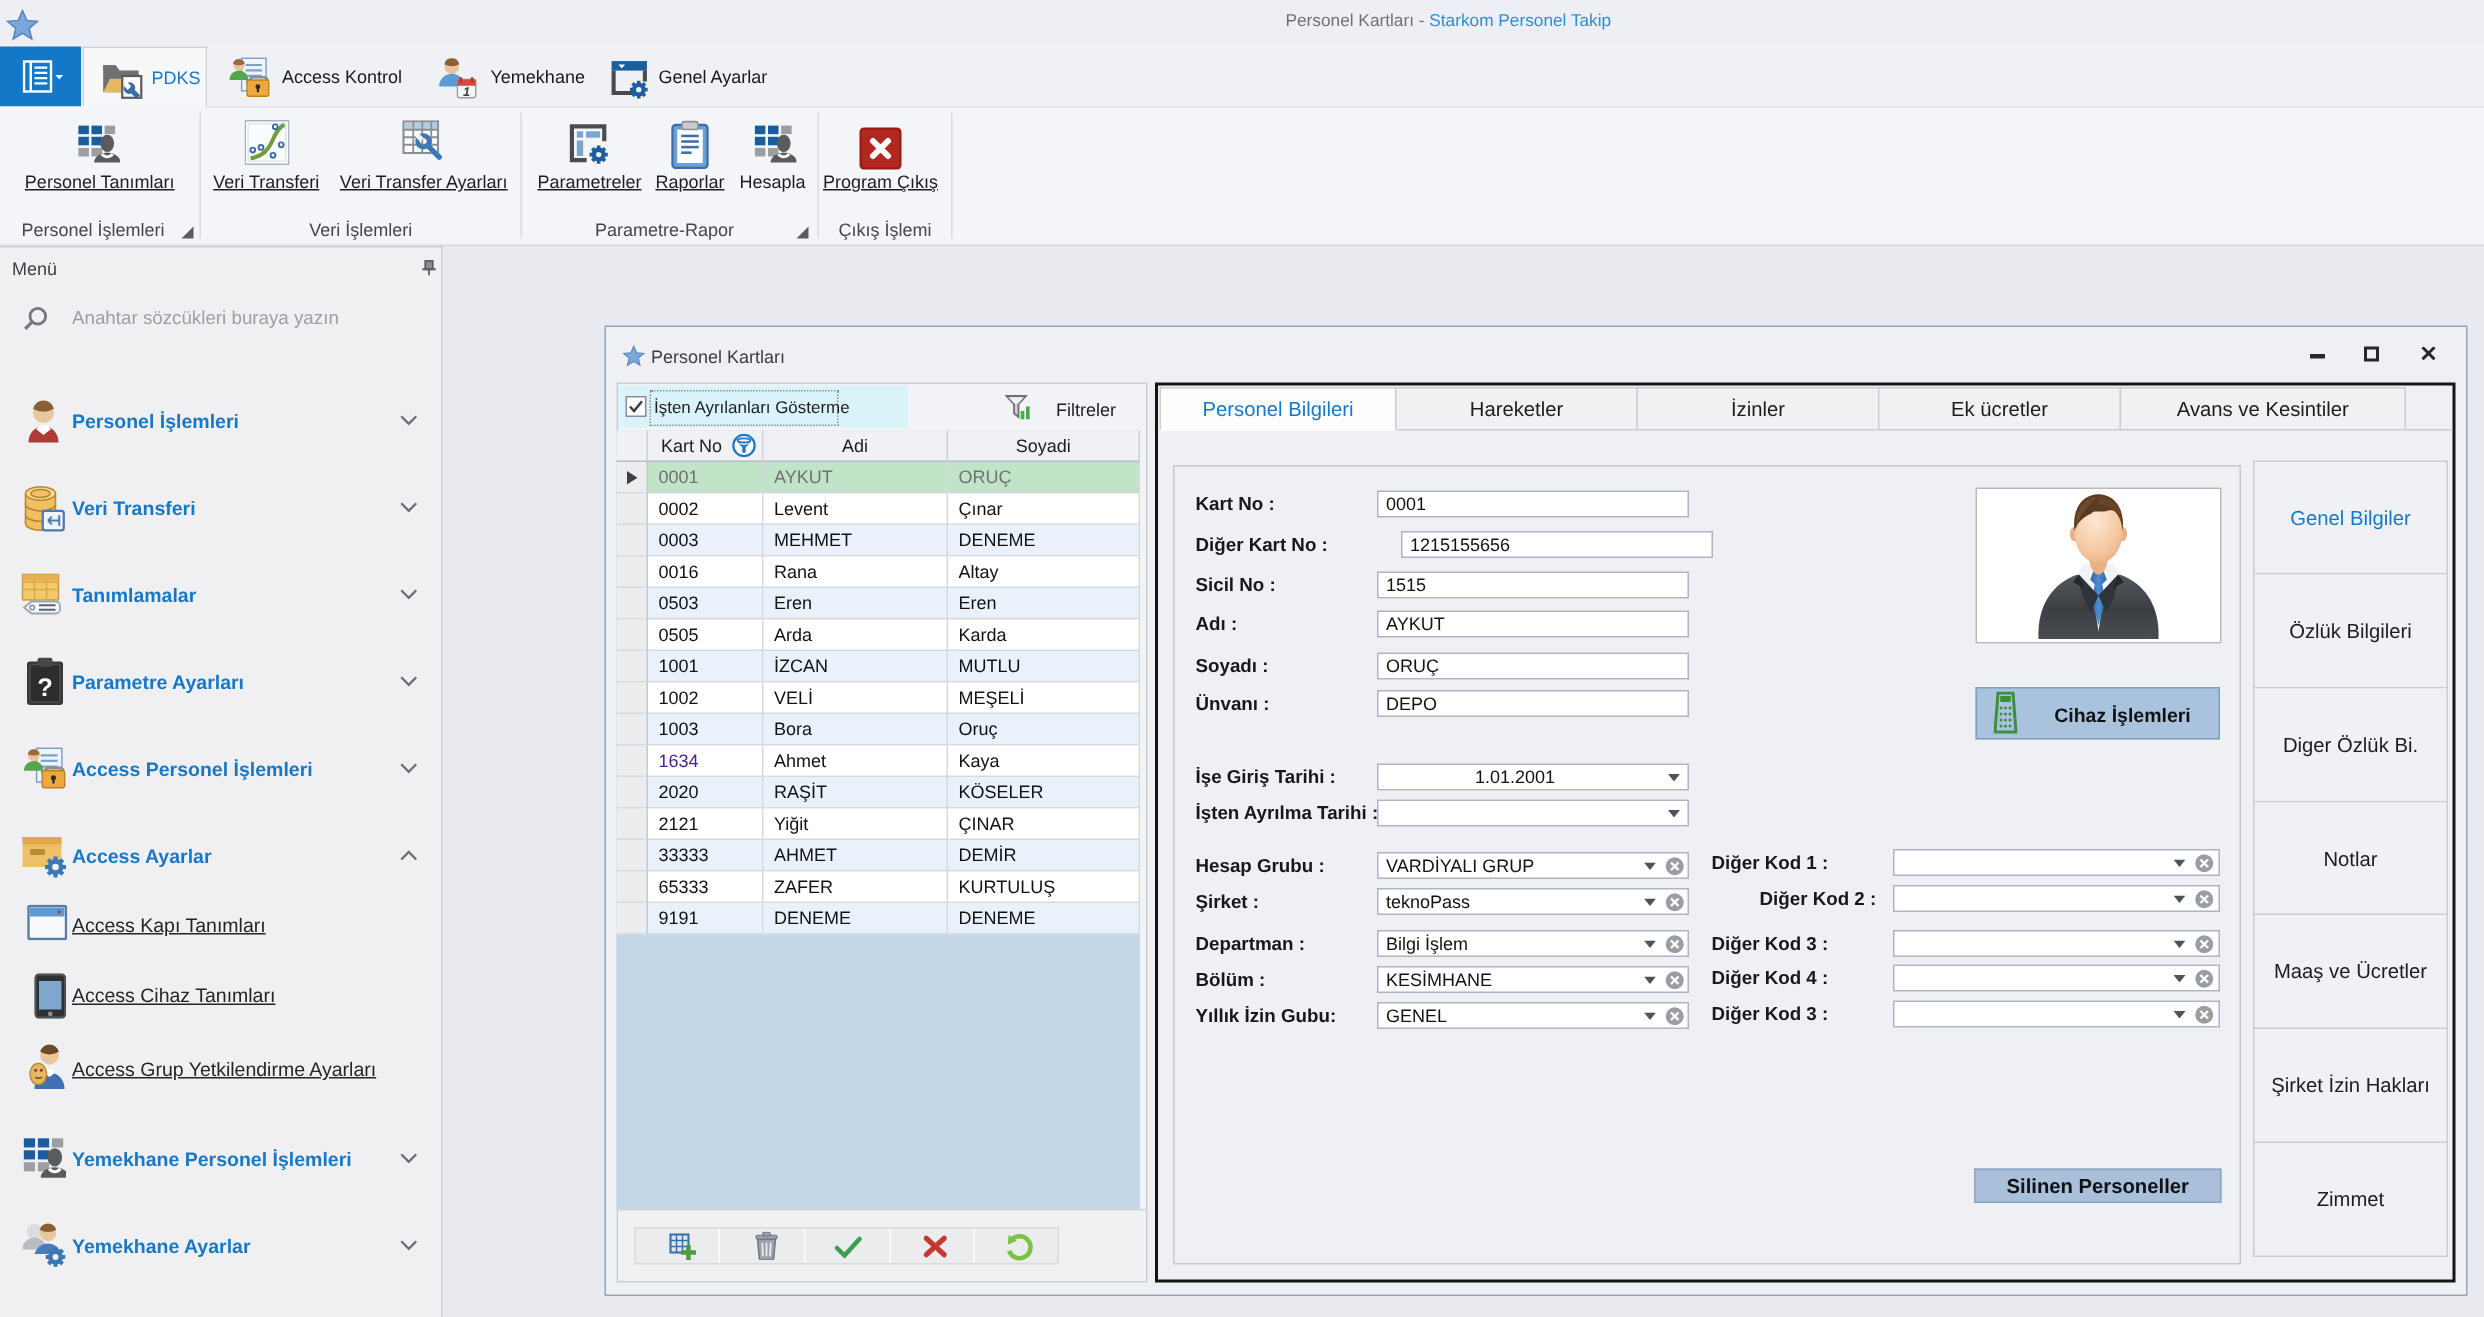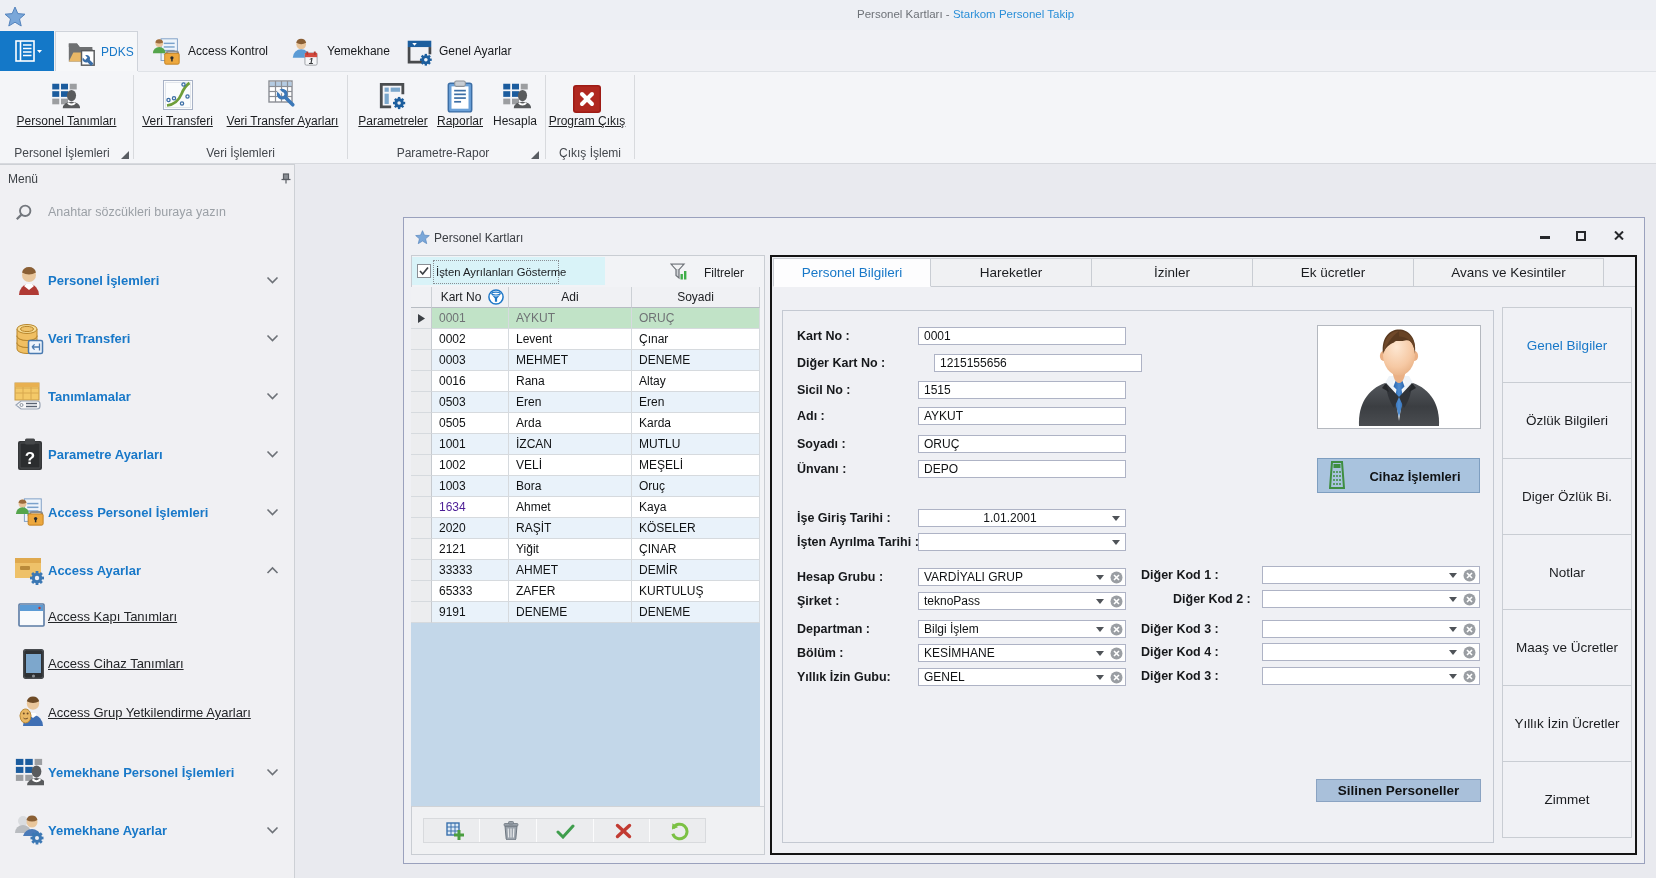--- a/index.html
+++ b/index.html
@@ -803,14 +803,14 @@
 </svg>
 <div class="abs" style="left:1355px;top:469px;width:120px;text-align:center;font-weight:bold;font-size:13px;color:#101214;">Cihaz İşlemleri</div>
 
 <div class="abs" style="left:1316px;top:779px;width:165px;height:23px;background:#a9c0da;border:1px solid #8aa3c2;text-align:center;font-weight:bold;font-size:13.5px;line-height:21px;color:#101214;">Silinen Personeller</div>
 
 <div class="abs vtab" style="top:307px;height:76px;border:1px solid #c9cdd3;color:#1878c8;">Genel Bilgiler</div>
 <div class="abs vtab" style="top:383px;height:76px;border:1px solid #c9cdd3;border-top:none;">Özlük Bilgileri</div>
 <div class="abs vtab" style="top:459px;height:76px;border:1px solid #c9cdd3;border-top:none;">Diger Özlük Bi.</div>
 <div class="abs vtab" style="top:535px;height:75px;border:1px solid #c9cdd3;border-top:none;">Notlar</div>
 <div class="abs vtab" style="top:610px;height:76px;border:1px solid #c9cdd3;border-top:none;">Maaş ve Ücretler</div>
-<div class="abs vtab" style="top:686px;height:76px;border:1px solid #c9cdd3;border-top:none;">Yıllık İzin Ücretler</div>
+<div class="abs vtab" style="top:686px;height:76px;border:1px solid #c9cdd3;border-top:none;">Şirket İzin Hakları</div>
 <div class="abs vtab" style="top:762px;height:76px;border:1px solid #c9cdd3;border-top:none;">Zimmet</div>
 
 </body></html>

